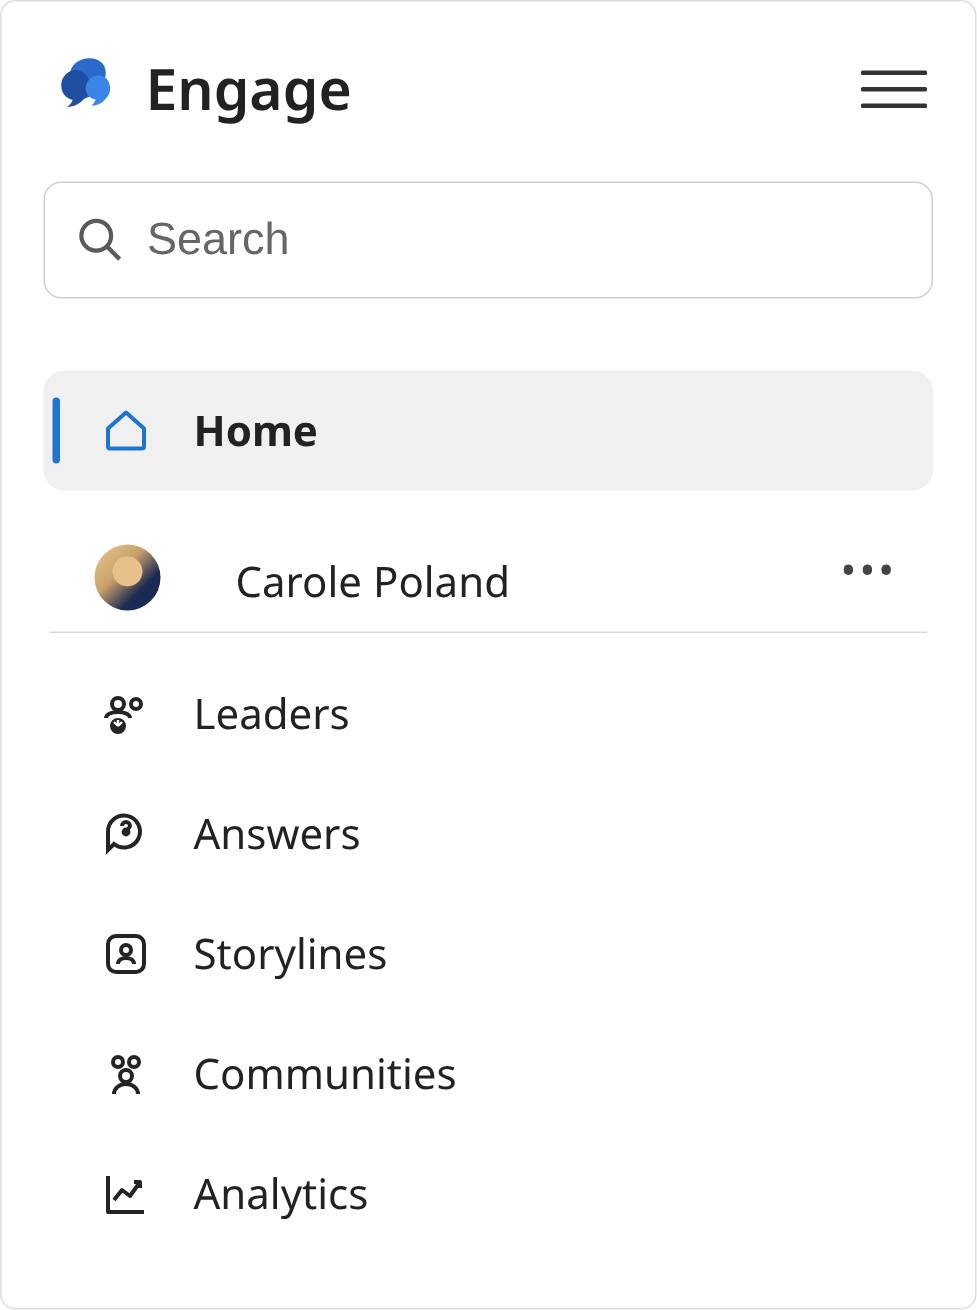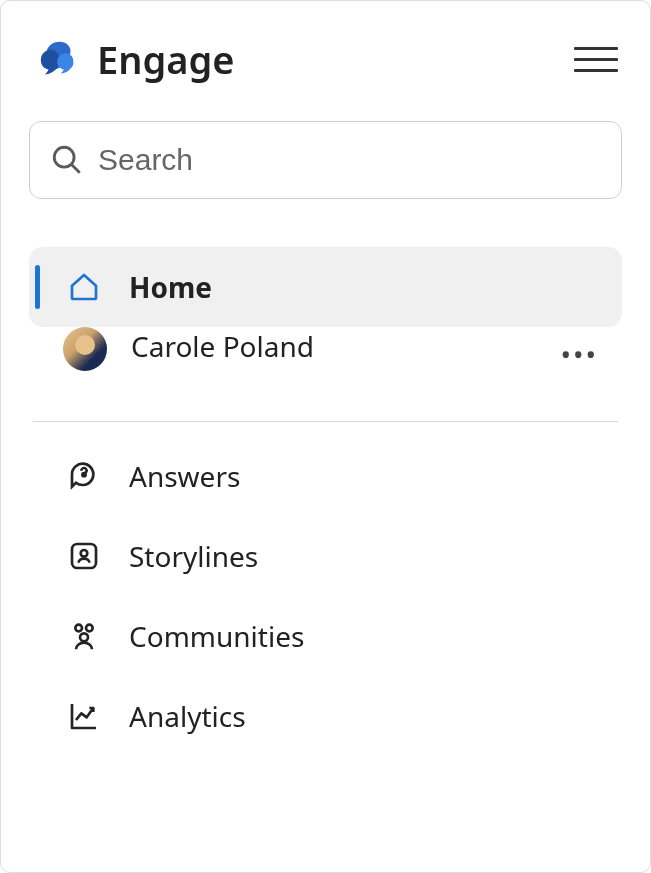--- a/index.html
+++ b/index.html
@@ -17,21 +17,21 @@
     }
     .header {
       display: flex;
       align-items: center;
       justify-content: space-between;
       margin-bottom: 36px;
       padding: 8px 4px 0 8px;
     }
     .brand {
       display: flex;
-      align-items: center;
+      align-items: flex-start;
       gap: 14px;
     }
     .brand-logo {
       width: 46px;
       height: 46px;
     }
     .brand-title {
       font-size: 38px;
       font-weight: 600;
       color: #222;
@@ -147,24 +147,25 @@
       font-size: 16px;
       font-weight: 600;
       border-radius: 16px;
       padding: 2px 8px;
       min-width: 20px;
       text-align: center;
       line-height: 1.2;
     }
     .profile-row {
       display: flex;
-      align-items: flex-start;
+      align-items: flex-end;
       height: 80px;
       padding: 0 16px 0 12px;
       cursor: pointer;
+      gap: 26px;
     }
     .avatar {
       width: 44px;
       height: 44px;
       border-radius: 50%;
       margin-left: 22px;
       margin-right: 24px;
       flex-shrink: 0;
       background: linear-gradient(135deg, #e8c98f 0%, #c9a06b 40%, #1a2a52 70%);
       position: relative;
@@ -239,20 +240,32 @@
     </div>
 
     <div class="profile-row">
       <div class="avatar"></div>
       <div class="profile-name">Carole Poland</div>
       <div class="more-btn">•••</div>
     </div>
 
     <div class="divider"></div>
 
+    <div class="nav-item">
+      <div class="nav-icon">
+        <svg viewBox="0 0 24 24" width="32" height="32" fill="none" stroke="currentColor" stroke-width="2">
+          <circle cx="8" cy="7" r="3"></circle>
+          <circle cx="17" cy="7" r="2.5"></circle>
+          <circle cx="8" cy="18" r="3" fill="currentColor"></circle>
+          <path d="M8 18l2-2m-2 2l-2-2m2 2v-3" stroke="white" stroke-width="1.2"></path>
+          <path d="M2 14c0-2 3-3 6-3s6 1 6 3"></path>
+        </svg>
+      </div>
+      <div class="nav-label">Leaders</div>
+    </div>
 
     <div class="nav-item">
       <div class="nav-icon">
         <svg viewBox="0 0 24 24" width="32" height="32" fill="none" stroke="currentColor" stroke-width="2">
           <path d="M21 11a8 8 0 1 0-3 6l3 3z" transform="scale(-1,1) translate(-24,0)"></path>
           <circle cx="12" cy="11" r="1.2" fill="currentColor"></circle>
           <path d="M10 8c0-1 1-2 2-2s2 1 2 2-1 1.5-2 2.5"></path>
         </svg>
       </div>
       <div class="nav-label">Answers</div>

